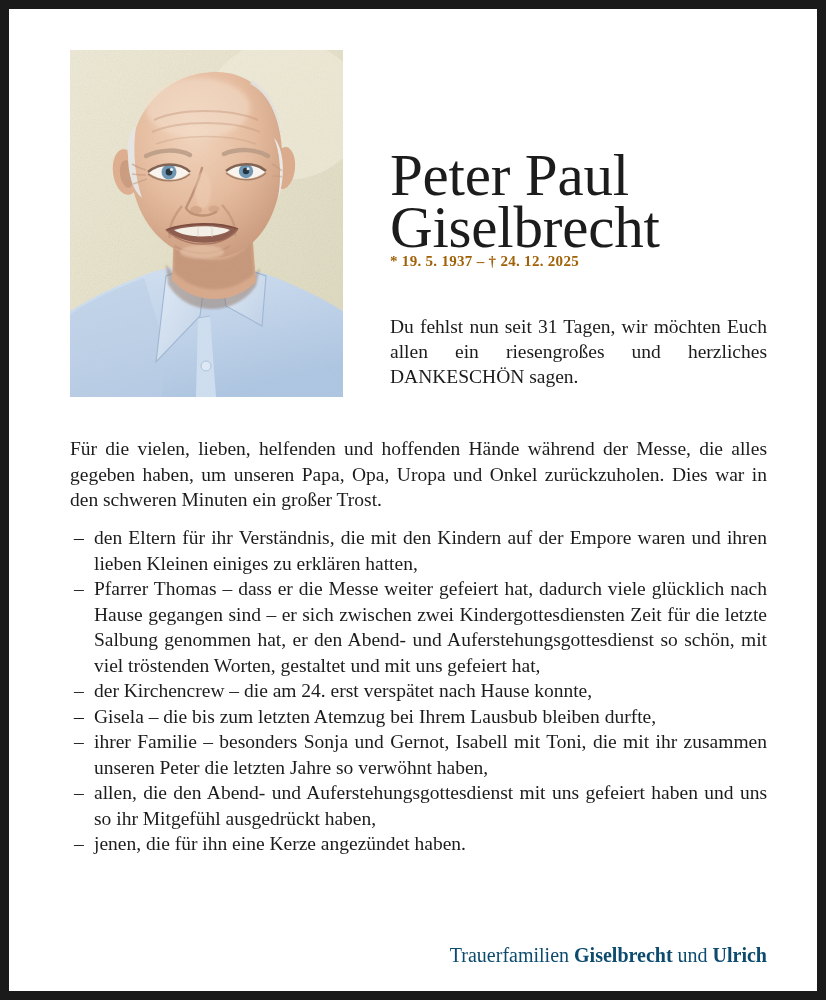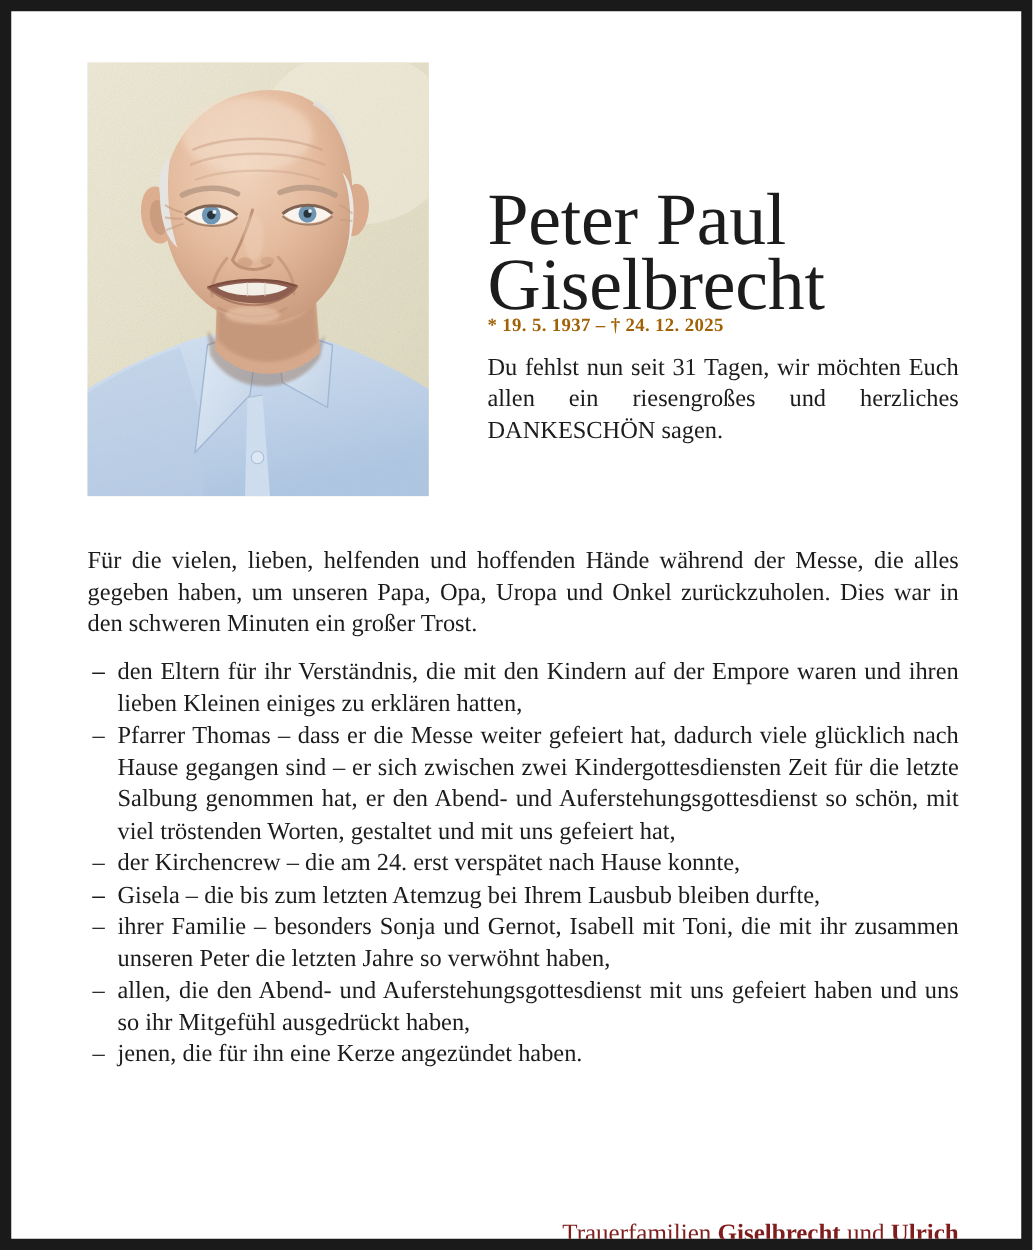--- a/index.html
+++ b/index.html
@@ -60,21 +60,21 @@
     white-space: nowrap;
   }
   #life-dates {
     margin-top: 0;
     font-size: 15px;
     font-weight: bold;
     color: #a16207;
     letter-spacing: 0.3px;
   }
   #intro-paragraph {
-    margin-top: 12px;
+    margin-top: 44px;
     font-size: 19.5px;
     line-height: 25px;
     color: #1c1c1c;
     text-align: justify;
     text-justify: inter-word;
     hyphens: manual;
     font-family: Liberation Serif, serif;
   }
 
   
@@ -115,22 +115,21 @@
   .thanks-item.last-line { text-align: left; }
 
   
   #signature {
     position: absolute;
     left: 61px;
     top: 935px;
     width: 697px;
     text-align: right;
     font-size: 20px;
-    color: #7f1d1d;
-    margin-top: 32px;
+    color: #0c4a6e;
   }
   #signature .surname { font-weight: bold; }
 </style>
 </head>
 <body>
 
 <div id="obituary-card">
   <div id="obituary-inner">
 
     <div id="portrait">

